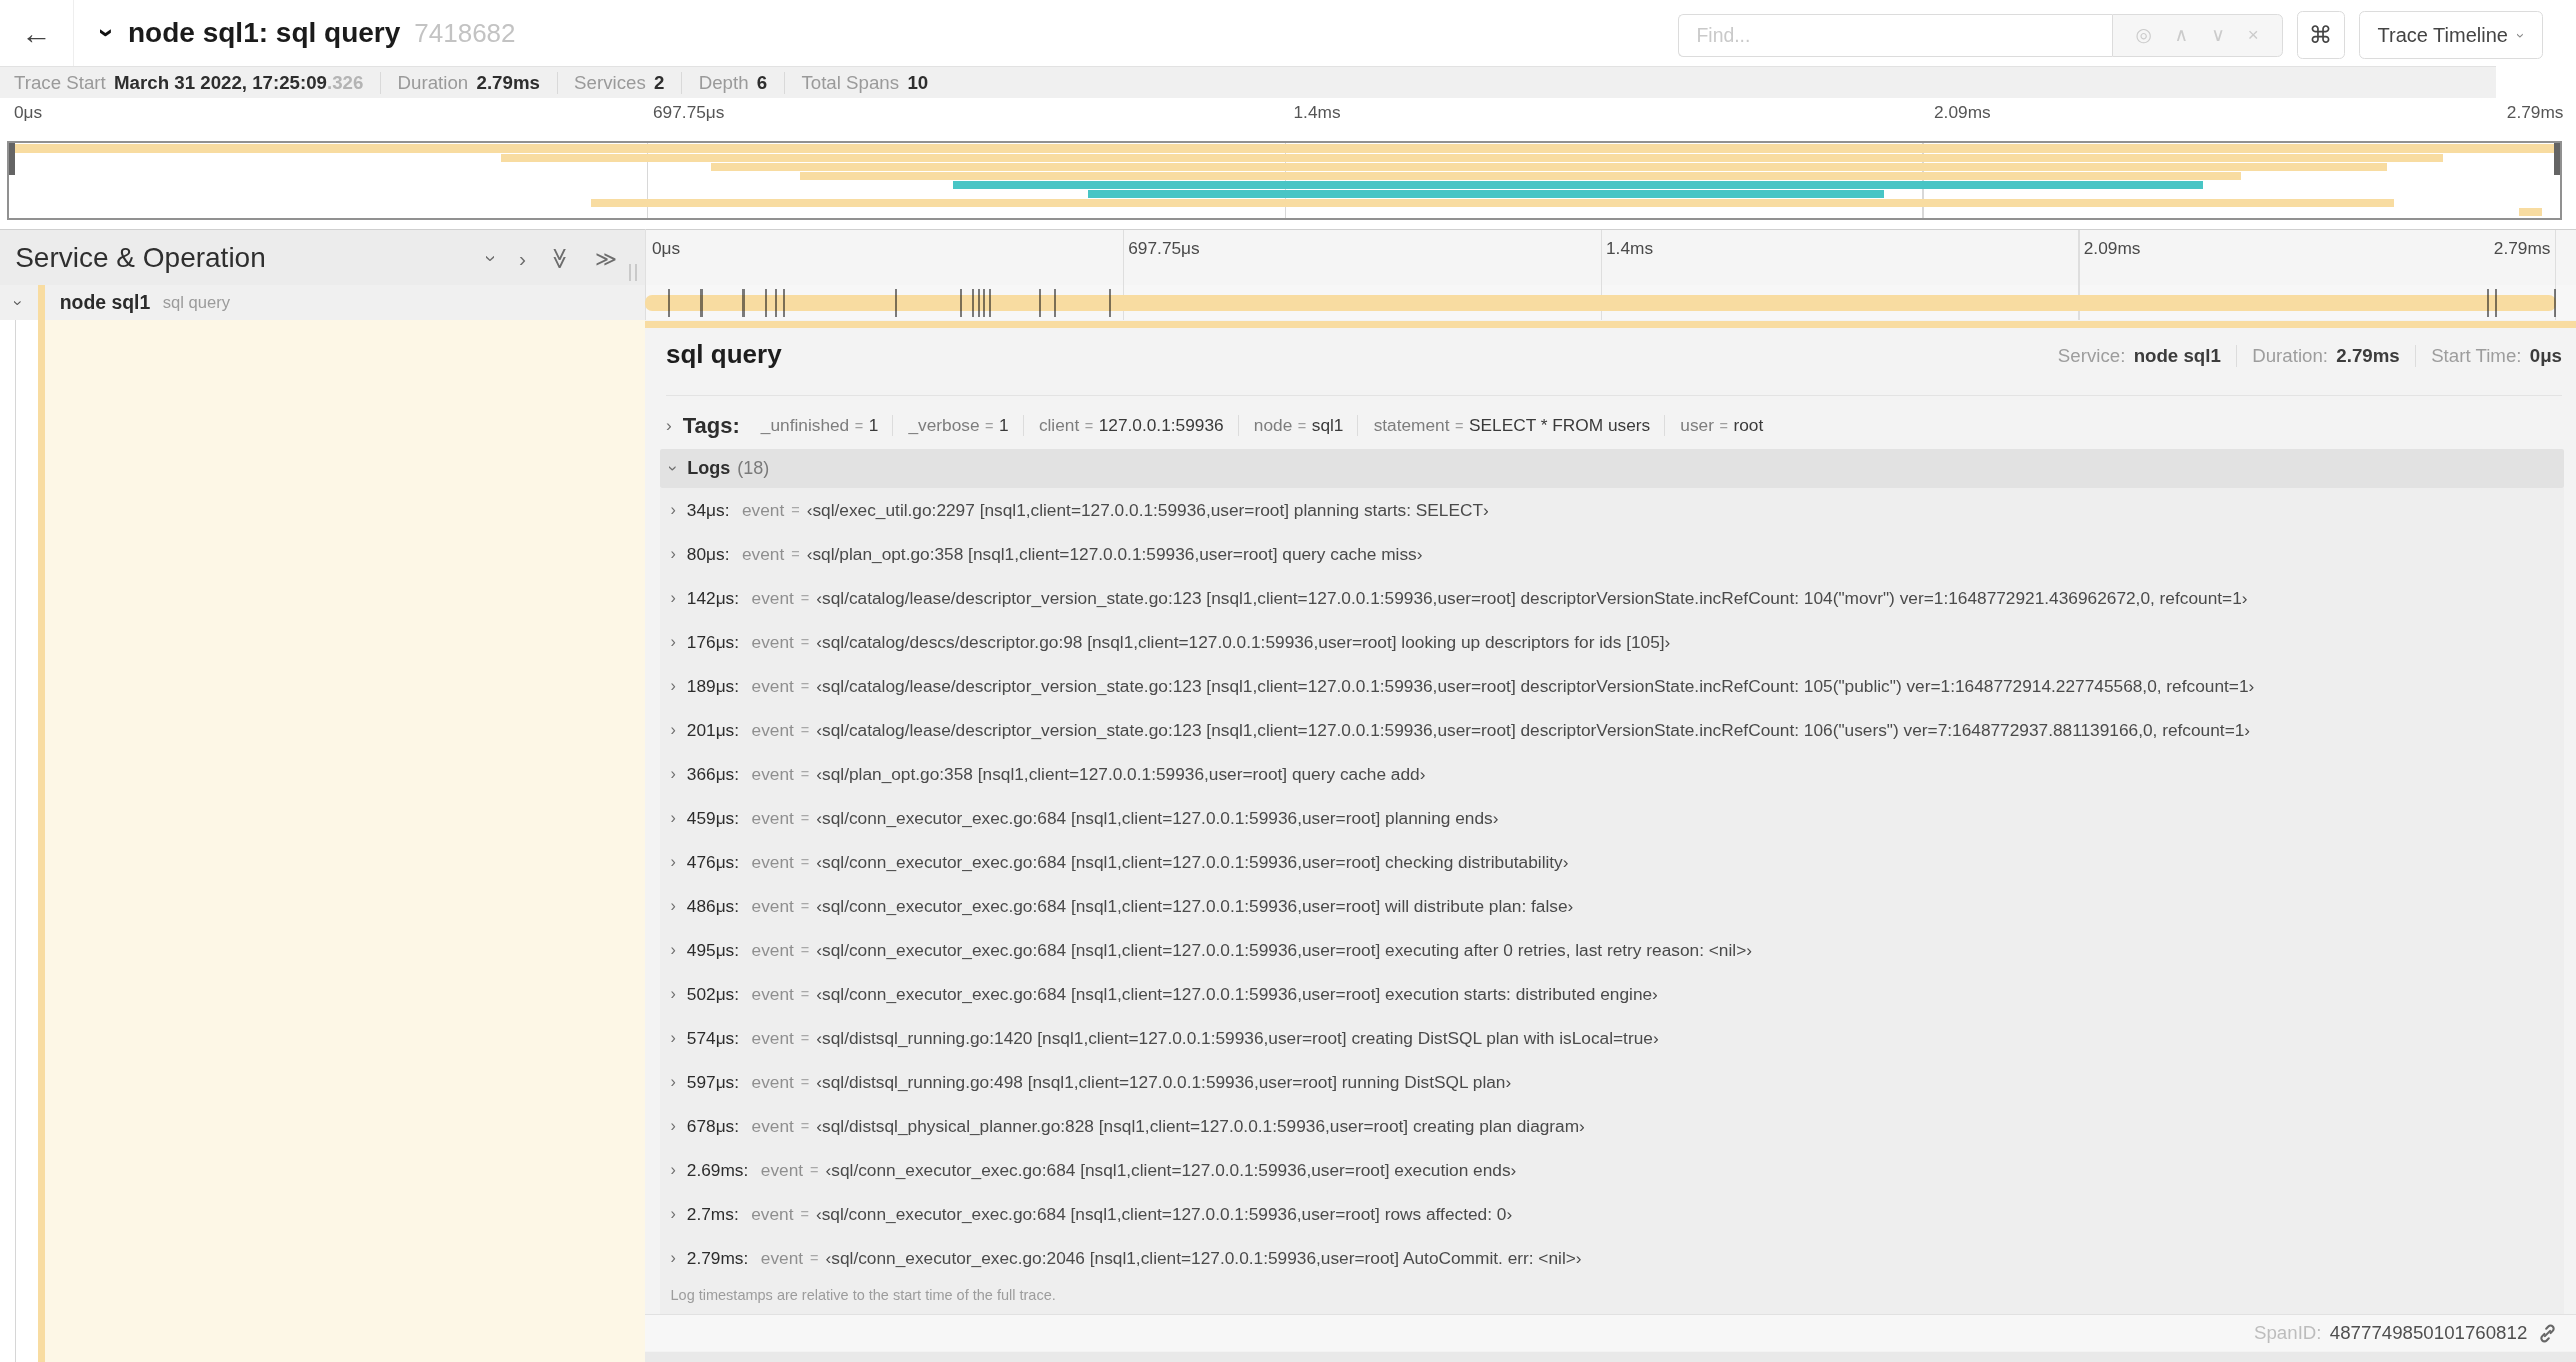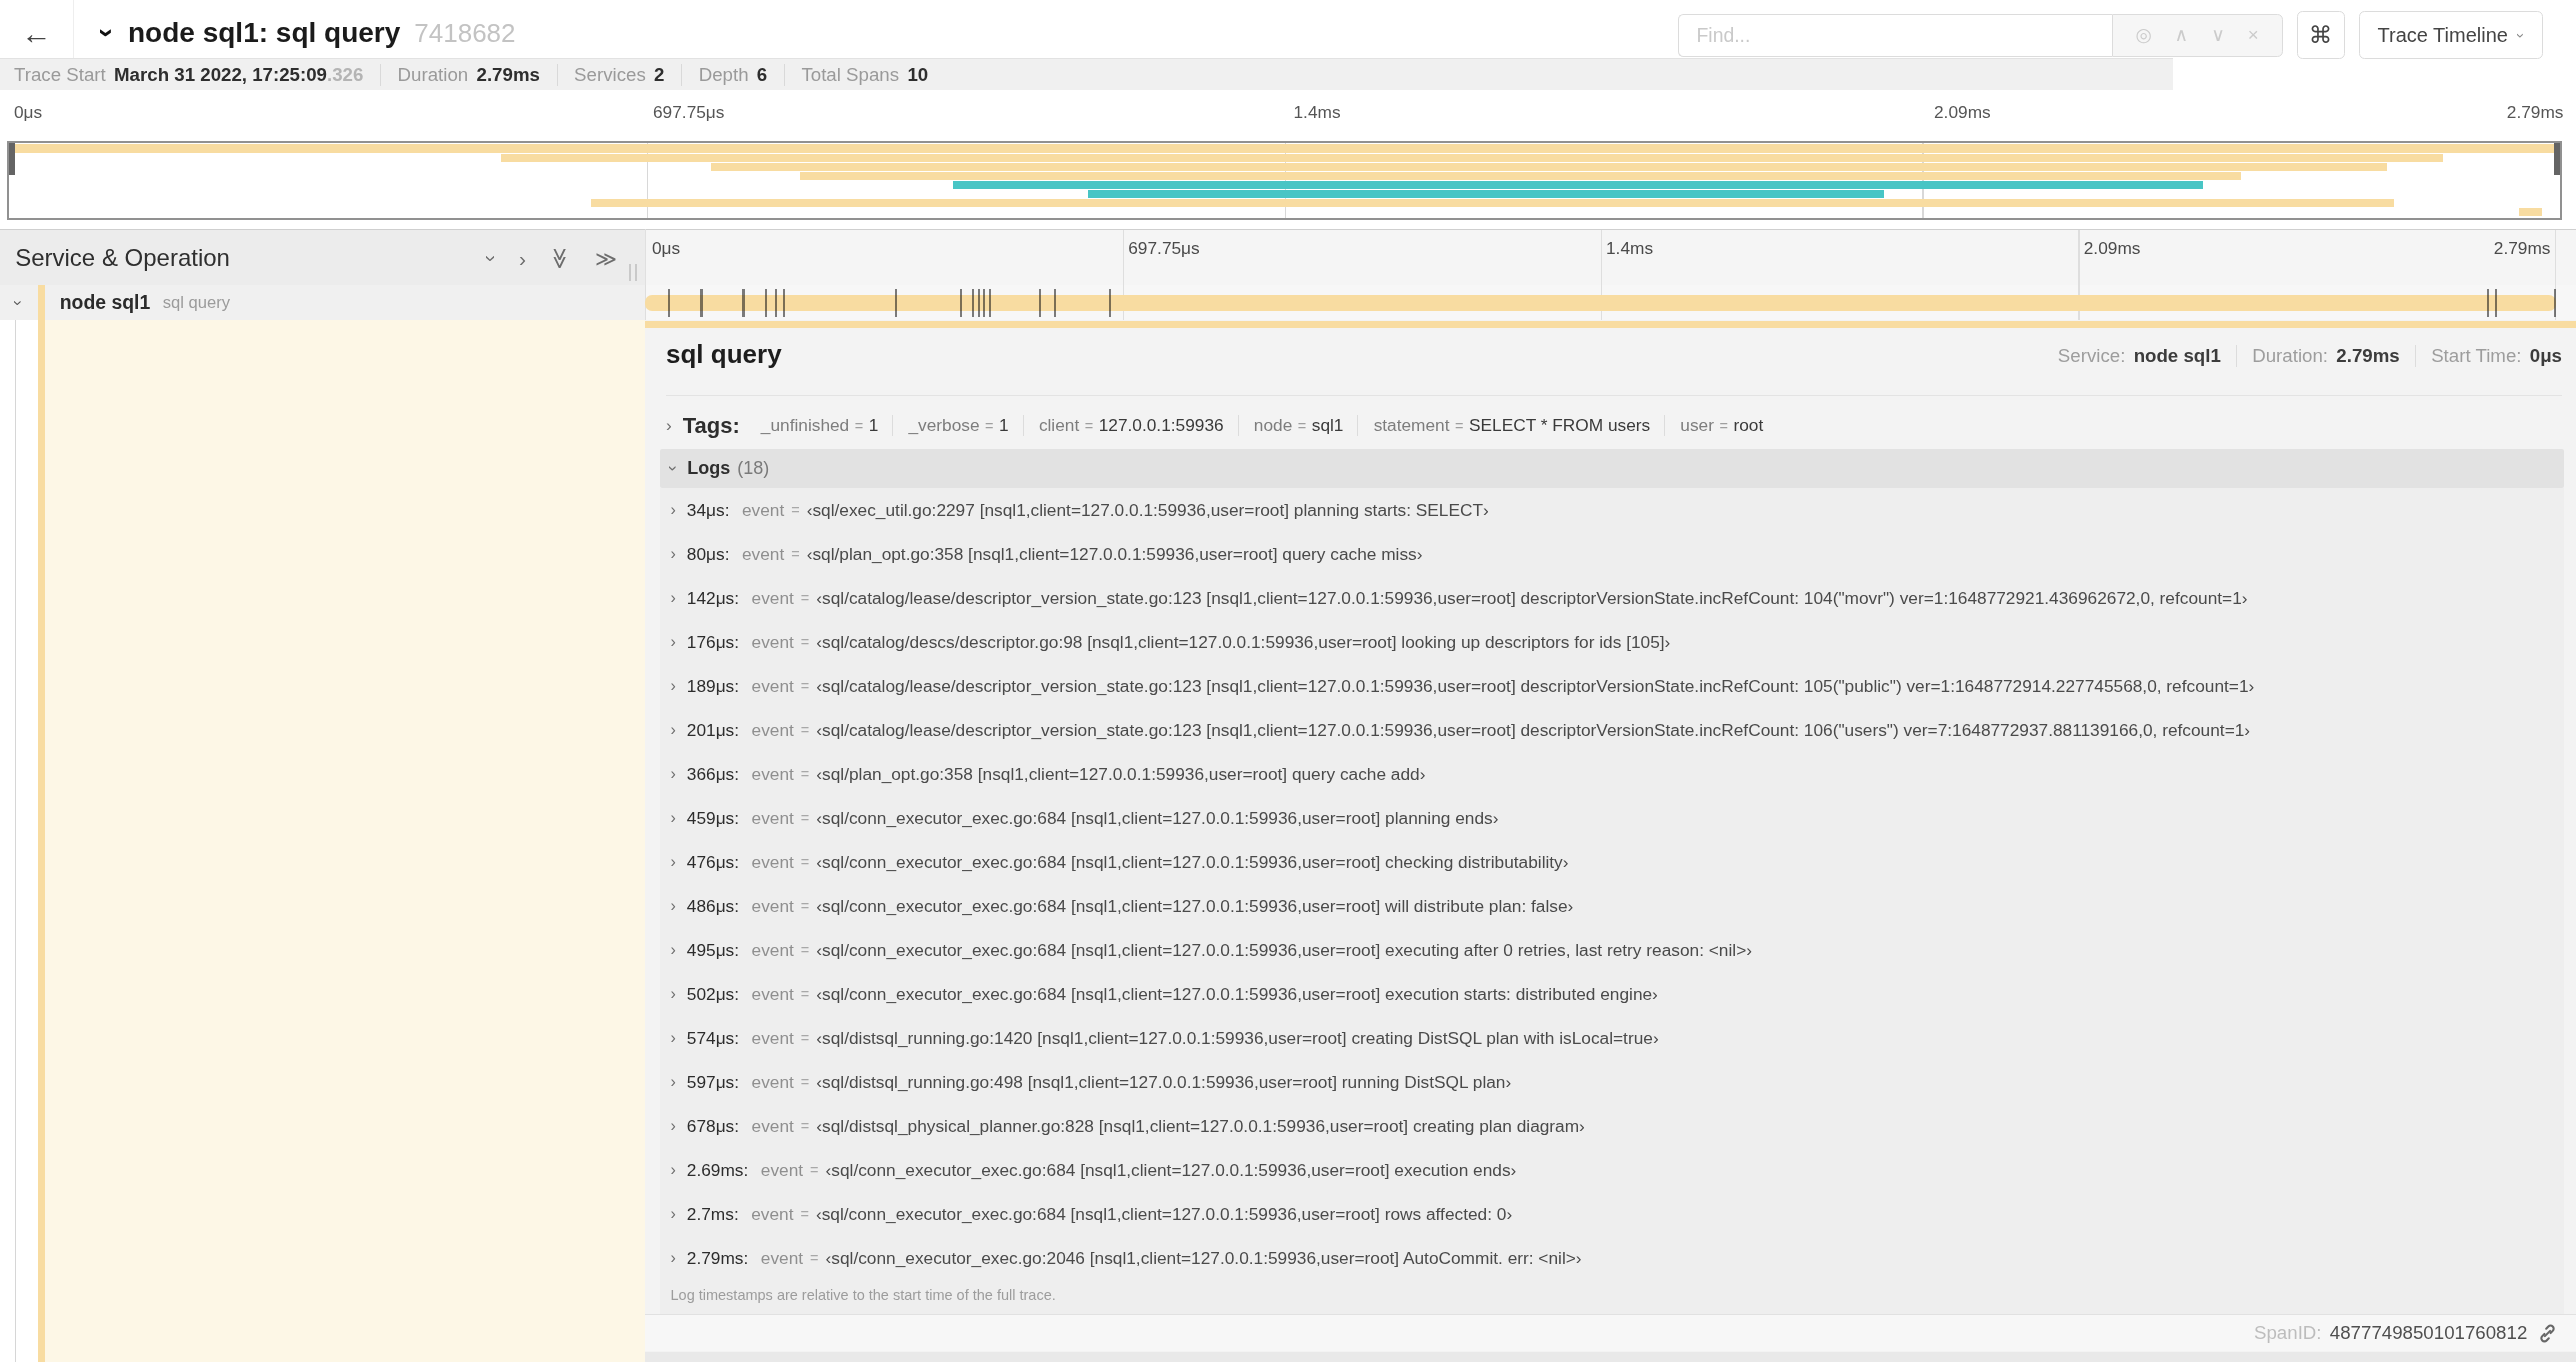--- a/index.html
+++ b/index.html
@@ -19,39 +19,39 @@
   .find-placeholder{color:#c9c9c9;font-size:19.4px;}
   .find-suffix{width:169px;background:#f6f6f6;border:1.4px solid #dcdcdc;border-radius:0 5.5px 5.5px 0;
                display:flex;align-items:center;justify-content:space-evenly;}
   .find-suffix .sfx{color:#cbcbcb;font-size:18.7px;line-height:1;}
   .sq-btn{width:46px;height:46px;border:1.4px solid #dcdcdc;border-radius:5.5px;background:#fff;
           display:flex;align-items:center;justify-content:center;font-size:23.5px;color:#444;}
   .view-btn{height:46px;border:1.4px solid #dcdcdc;border-radius:5.5px;background:#fff;display:flex;align-items:center;
             padding:0 18px;font-size:20px;color:#444;gap:11px;}
   .view-btn .vchev{font-size:15.2px;color:#888;display:inline-block;transform:rotate(90deg);}
   
-  .metabar{position:absolute;left:0;top:58px;width:2173px;height:32px;background:#f0f0f0;border-top:1.4px solid #e2e2e2;
+  .metabar{position:absolute;left:0;top:66px;width:2496px;height:32px;background:#f0f0f0;border-top:1.4px solid #e2e2e2;
            display:flex;align-items:center;padding-left:14px;box-sizing:border-box;}
   .meta-item{display:flex;align-items:center;font-size:18.7px;}
   .meta-item + .meta-item{border-left:1.4px solid #d9d9d9;margin-left:16.6px;padding-left:16.6px;}
   .meta-label{color:#9a9a9a;margin-right:8.3px;}
   .meta-value{color:#2e2e2e;font-weight:700;}
   .meta-suffix{color:#b4b4b4;font-weight:700;}
   
   .minimap{position:absolute;left:0;top:98px;width:2576px;height:130px;background:#fff;}
   .mm-labels{position:absolute;left:7px;right:7px;top:4.2px;height:22px;}
   .tick-label{position:absolute;top:0;font-size:17.3px;color:#555;white-space:nowrap;}
   .mm-canvas{position:absolute;left:7px;top:43px;width:2551px;height:75px;border:2.1px solid #919191;background:#fff;}
   .mm-row{position:absolute;height:8.3px;}
   .mm-grid{position:absolute;top:0;bottom:0;width:1.4px;background:#d8d8d8;}
   .mm-handle{position:absolute;top:0;width:6.2px;height:32px;background:#646464;}
   
   .gridheader{position:absolute;left:0;top:229px;width:2576px;height:57px;border-top:1.4px solid #cfcfcf;box-sizing:border-box;}
   .gh-left{position:absolute;left:0;top:0;width:645px;height:100%;background:#ececec;display:flex;align-items:center;}
-  .gh-title{font-size:24px;font-weight:500;color:#2f2f2f;margin-left:15.2px;}
+  .gh-title{font-size:28px;font-weight:500;color:#2f2f2f;margin-left:15.2px;}
   .gh-btns{position:absolute;right:28px;top:0;height:100%;display:flex;align-items:center;gap:23.5px;}
   .gh-btn{font-size:21px;color:#6d6d6d;line-height:1;}
   .rot90{display:inline-block;transform:rotate(90deg);}
   .gh-right{position:absolute;left:645px;top:0;right:0;height:100%;background:#f5f5f5;}
   .timeline-area{position:absolute;left:645px;width:1911px;top:0;bottom:0;}
   .grid-line{position:absolute;top:0;bottom:0;width:1.4px;background:#dedede;}
   .gh-ticklabels .tick-label{top:8.3px;color:#4a4a4a;}
   .grip{position:absolute;left:629px;bottom:5.5px;display:flex;gap:3.5px;}
   .grip i{display:block;width:2.1px;height:16.6px;background:#c9c9c9;}
   .col-divider{position:absolute;left:645px;top:229px;bottom:0;width:1.4px;background:#e0e0e0;}

